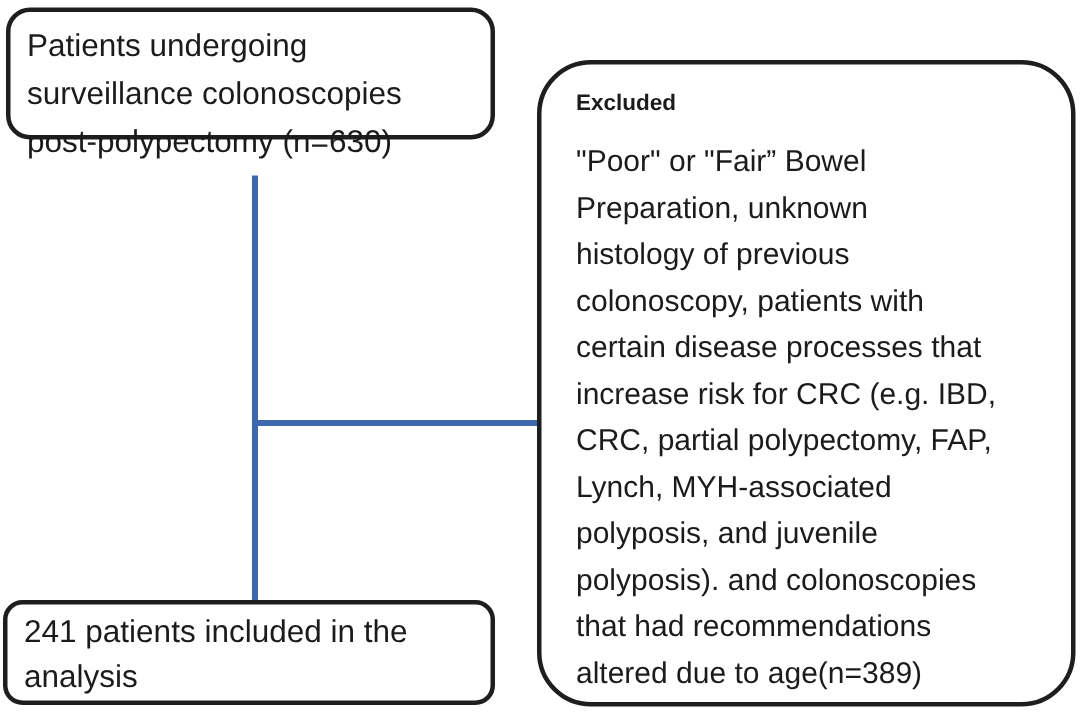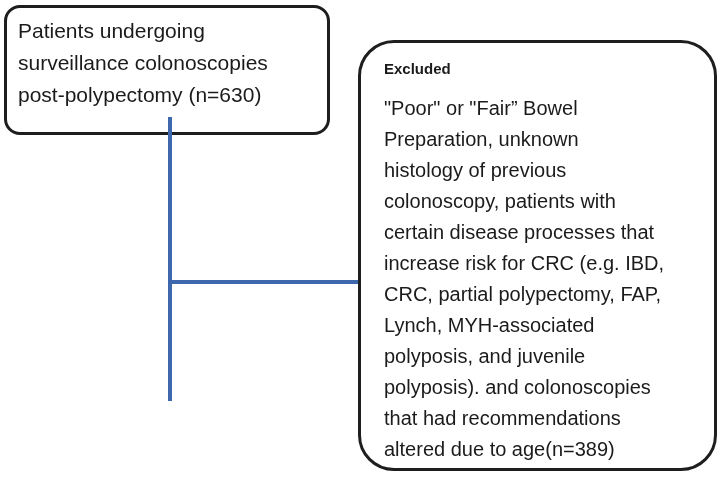--- a/index.html
+++ b/index.html
@@ -22,21 +22,21 @@
     background: #ffffff;
     border: 3px solid #1e1e1e;
   }
   .box-text {
     white-space: pre-line;
   }
   .box-top {
     left: 4px;
     top: 5px;
     width: 326px;
-    height: 130px;
+    height: 88px;
     border-radius: 16px;
     padding: 7px 6px 6px 11px;
     font-size: 21px;
     line-height: 32px;
   }
   .box-bottom {
     left: 2px;
     top: 400px;
     width: 328px;
     height: 70px;
@@ -101,14 +101,18 @@
 certain disease processes that
 increase risk for CRC (e.g. IBD,
 CRC, partial polypectomy, FAP,
 Lynch, MYH-associated
 polyposis, and juvenile
 polyposis). and colonoscopies
 that had recommendations
 altered due to age(n=389)</div>
   </div>
 
+  <div class="box box-bottom">
+    <div class="box-text">241 patients included in the
+analysis</div>
+  </div>
 
 </div>
 
 </body></html>

